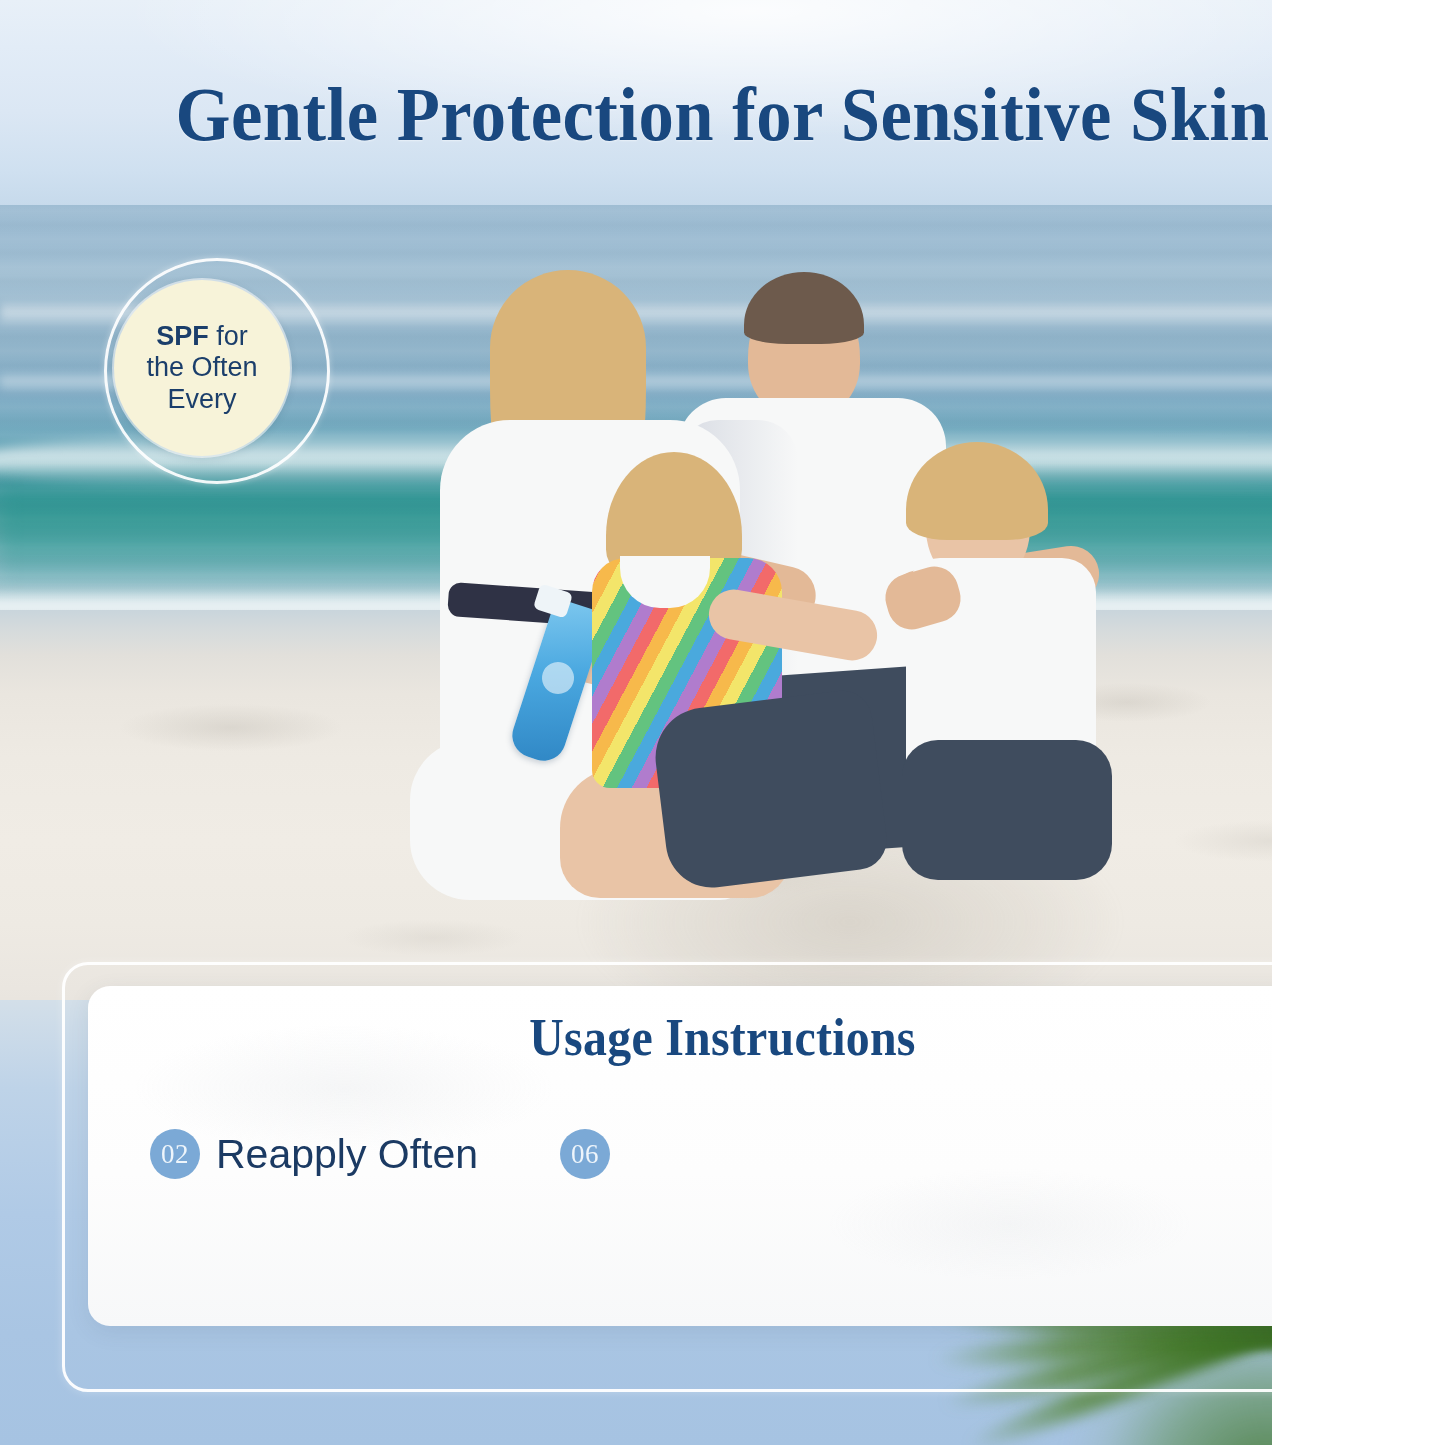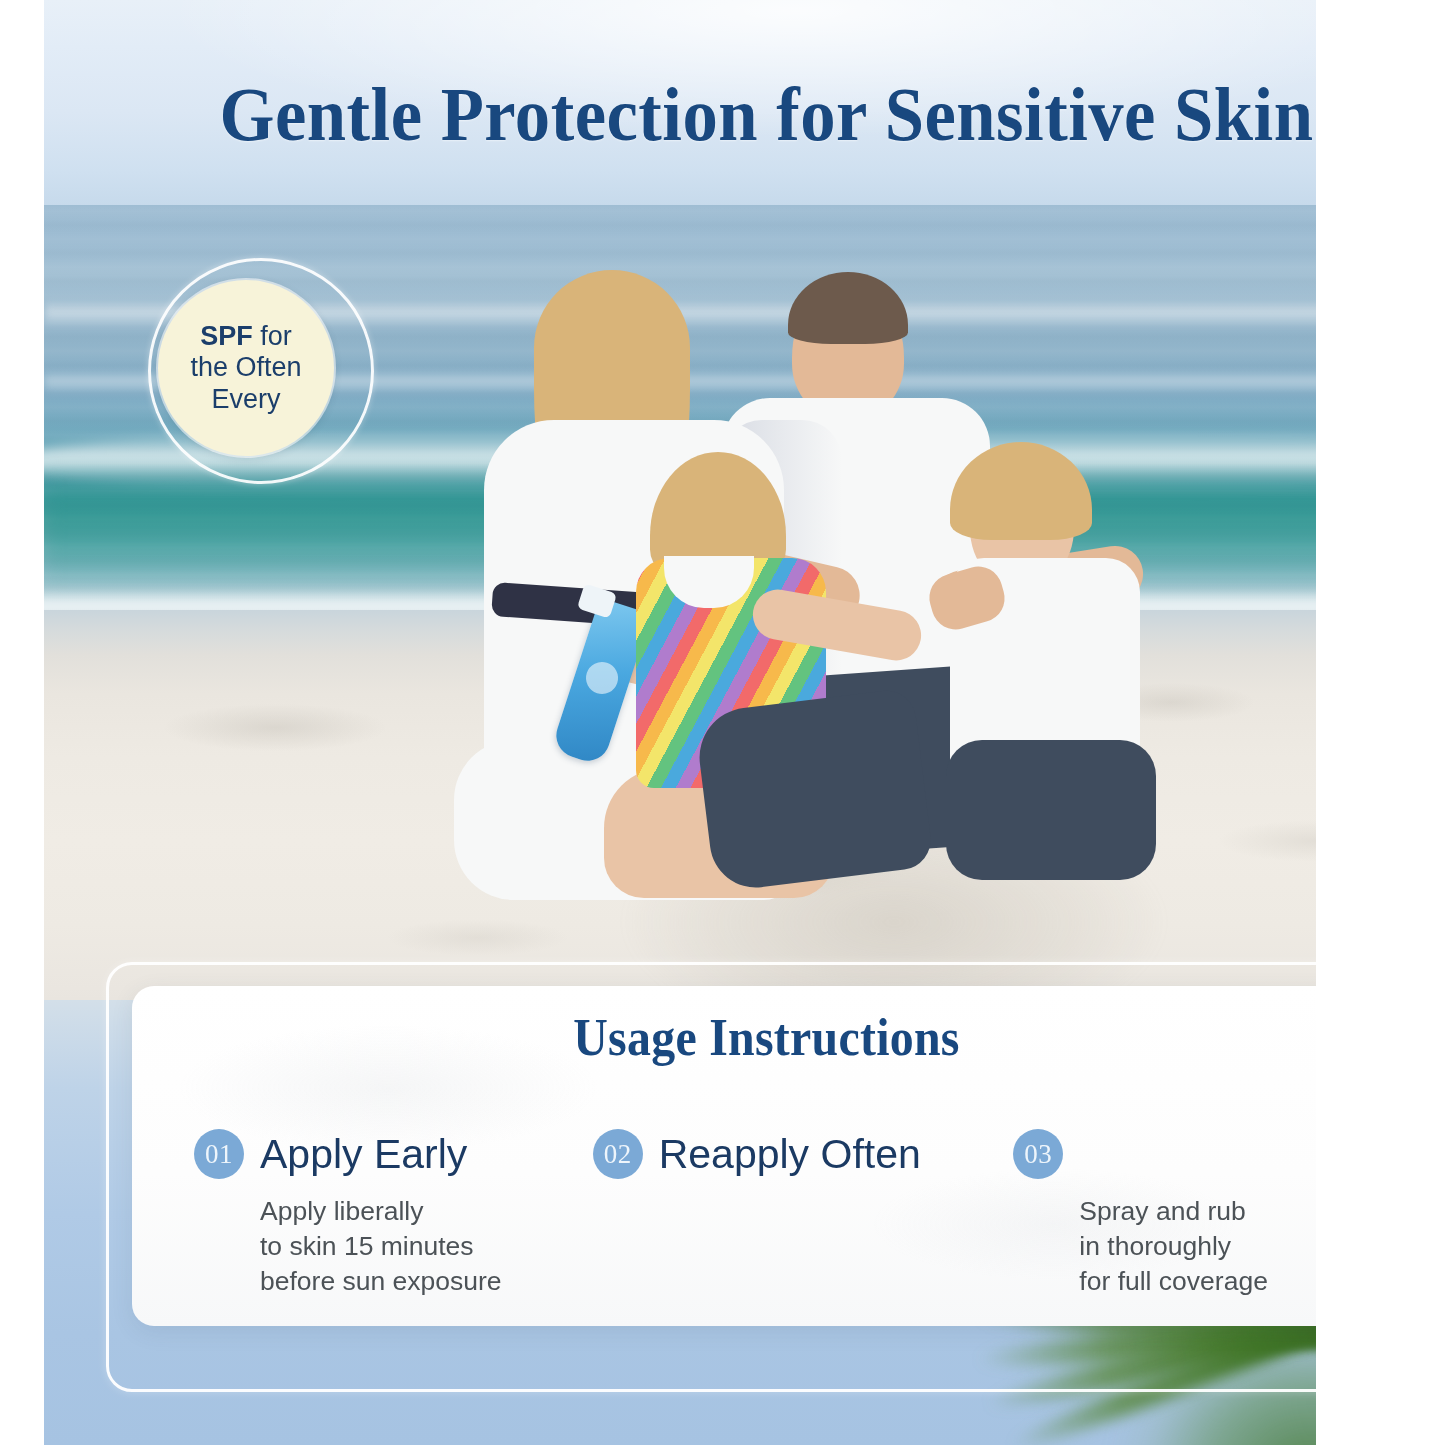--- a/index.html
+++ b/index.html
@@ -5,21 +5,20 @@
   html,body{margin:0;padding:0;}
   body{
     width:1445px;height:1445px;overflow:hidden;
     font-family:"Liberation Sans", sans-serif;
     background:#ffffff;
   }
 
   #poster{
     position:relative;width:1272px;height:1445px;overflow:hidden;
     background:#c3d8ec;
-    margin-left:44px;
   }
 
   
   .sky{
     position:absolute;left:0;top:0;width:1445px;height:215px;
     background:linear-gradient(180deg,#e8f0f8 0%,#e2ecf7 22%,#dbe7f4 52%,#cfe0f0 80%,#c4d8ea 100%);
   }
   .sky-haze{
     position:absolute;left:0;top:0;width:1445px;height:215px;
     background:radial-gradient(ellipse 900px 180px at 52% 5%, rgba(255,255,255,.85) 0%, rgba(255,255,255,0) 70%);
@@ -318,41 +317,29 @@
   </div>
 
   <div class="frame"></div>
   <div class="card">
     <div class="card-tex"></div>
   </div>
   <div class="card-title">Usage Instructions</div>
 
   <div class="steps">
 
-    <div class="step">
-      <div class="step-head">
-        <div class="num">01</div>
-        <div class="step-title">Apply Early</div>
-      </div>
-      <div class="step-body">Apply liberally
-to skin 15 minutes
-before sun exposure</div>
-    </div>
 
     <div class="step">
       <div class="step-head">
         <div class="num">02</div>
         <div class="step-title">Reapply Often</div>
       </div>
     </div>
 
     <div class="step">
       <div class="step-head">
-        <div class="num">03</div>
+        <div class="num">06</div>
       </div>
-      <div class="step-body">Spray and rub
-in thoroughly
-for full coverage</div>
     </div>
 
   </div>
 
 </div>
 
 </body></html>

